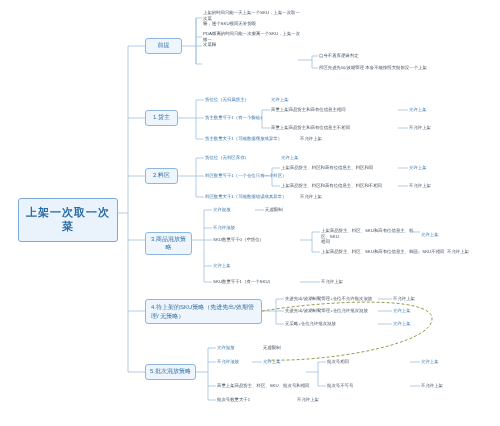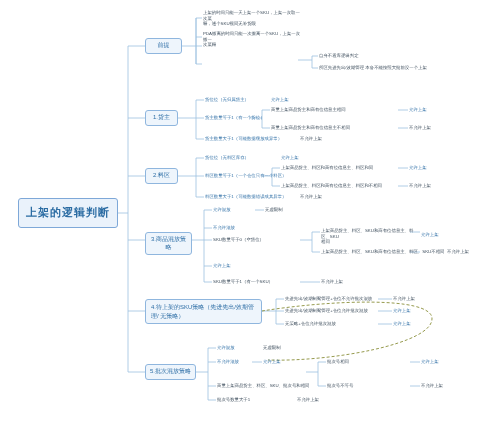--- a/index.html
+++ b/index.html
@@ -85,21 +85,21 @@
       <path d="M306 372 H318"></path>
       <path d="M318 362 V386"></path>
       <path d="M318 362 H326 M318 386 H326"></path>
       <path d="M410 362 H420 M410 386 H420"></path>
     </g>
     <g fill="none" stroke="#8a8f3a" stroke-width="0.9" stroke-dasharray="3,2">
       <path d="M262 311 C 330 300, 430 296, 432 318 C 434 344, 330 362, 268 360"></path>
     </g>
   </svg>
 
-  <div class="node root" style="left:18px;top:198px;width:100px;">上架的逻辑判断</div>
+  <div class="node root" style="left:18px;top:198px;width:100px;">上架一次取一次菜</div>
 
   <div class="node l1" style="left:145px;top:38px;width:37px;">前提</div>
   <div class="node l1" style="left:145px;top:110px;width:33px;">1.货主</div>
   <div class="node l1" style="left:145px;top:168px;width:33px;">2.料区</div>
   <div class="node l1" style="left:145px;top:232px;width:47px;">3.商品混放策略</div>
   <div class="node l1 wide" style="left:145px;top:299px;width:117px;">4.待上架的SKU策略（先进先出/效期管理/
 无策略）</div>
   <div class="node l1" style="left:145px;top:364px;width:51px;">5.批次混放策略</div>
 
   <div class="node leaf" style="left:203px;top:10px;width:100px;">上架的时间只能一天上架一个SKU，上架一次取一次菜

